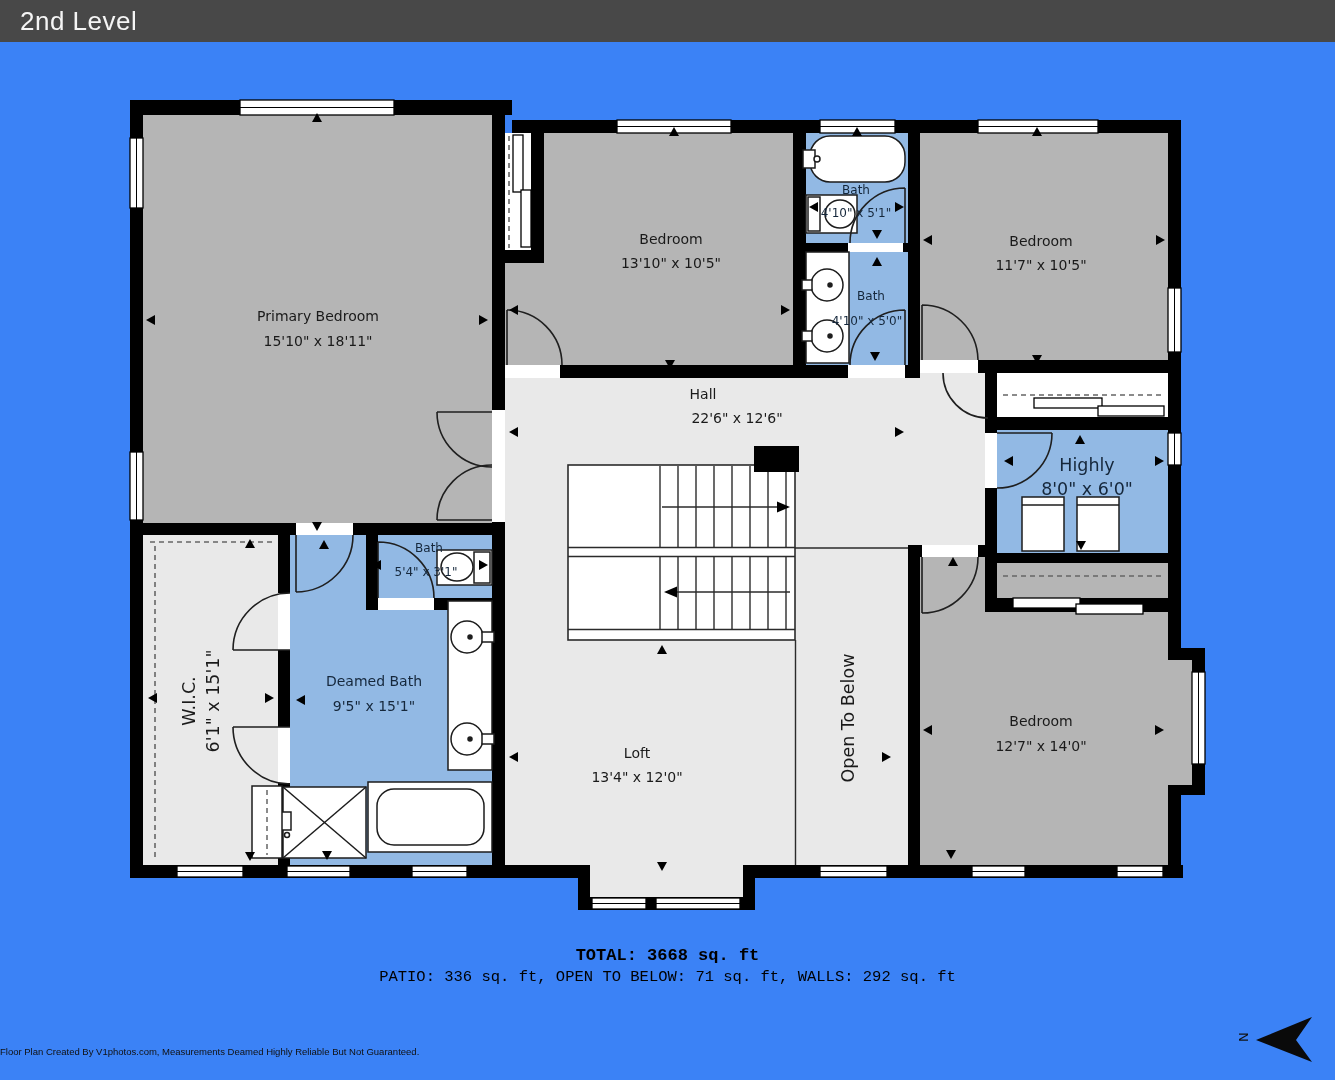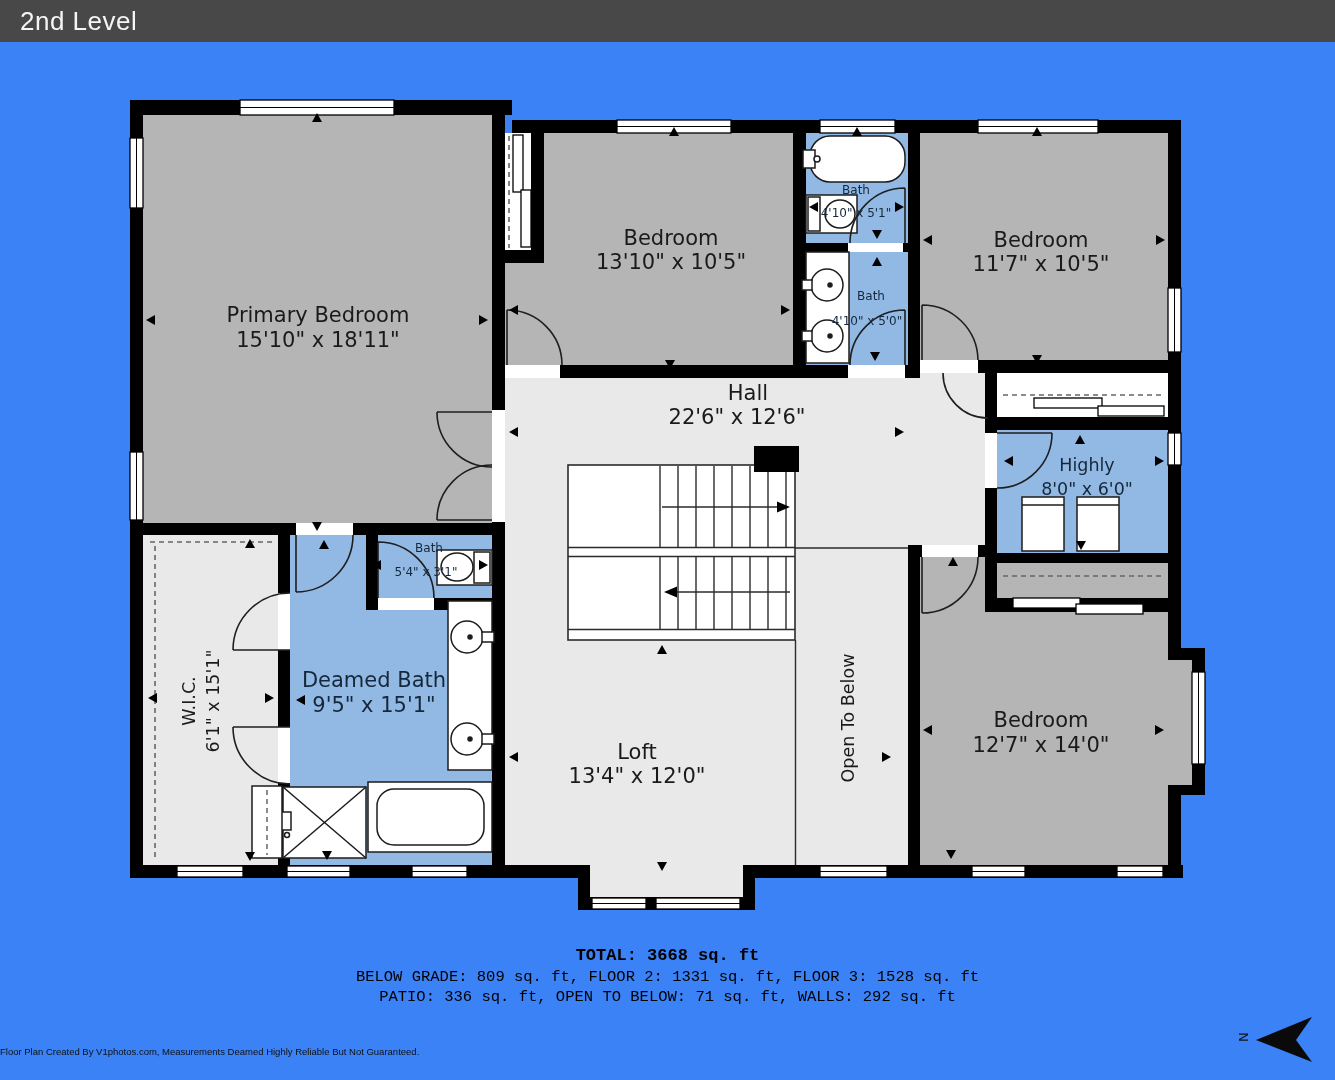--- a/index.html
+++ b/index.html
@@ -6,21 +6,21 @@
   .stage{position:relative;width:1335px;height:1080px;background:#3b82f6;overflow:hidden;
          font-family:"DejaVu Sans", sans-serif;}
   .titlebar{position:absolute;left:0;top:0;width:100%;height:42px;background:var(--c-header,#484848);
             display:flex;align-items:center;}
   .titlebar span{color:#f5f5f5;font-size:26px;font-family:"Liberation Sans",sans-serif;
                  font-weight:400;margin-left:20px;letter-spacing:.5px;}
   svg{position:absolute;left:0;top:0;}
   .f-bed{fill:var(--c-bed,#b5b5b5);} .f-hall{fill:var(--c-hall,#e9e9e9);}
   .f-bath{fill:var(--c-bath,#92b9e4);} .f-white{fill:#ffffff;} .f-wall{fill:#000000;}
   .lbl{position:absolute;transform:translate(-50%,-50%);white-space:nowrap;
-       color:#1a1a1a;font-size:21px;text-align:center;line-height:1.2;}
+       color:#1a1a1a;font-size:14px;text-align:center;line-height:1.2;}
   .lbl.sm{font-size:12px;} .lbl.blue{color:#15273b;}
   .lbl.rot{transform:translate(-50%,-50%) rotate(-90deg);}
   .summary{position:absolute;left:0;width:100%;text-align:center;color:#000;
            font-family:Liberation Mono, monospace;}
   .summary .tot{font-size:17px;font-weight:bold;margin-bottom:2px;}
   .summary .ln{font-size:15.5px;line-height:20px;}
   .credit{position:absolute;left:0;width:100%;text-align:left;font-size:9.5px;color:#111;
           font-family:"Liberation Sans",sans-serif;}
   .north-n{position:absolute;color:#111;font-size:13px;font-family:"DejaVu Sans",sans-serif;
            transform:translate(-50%,-50%) rotate(90deg);}
@@ -314,21 +314,21 @@
 
   <div class="lbl sm blue" style="left:856px;top:190px">Bath</div>
   <div class="lbl sm blue" style="left:856px;top:213px">4'10" x 5'1"</div>
 
   <div class="lbl sm blue" style="left:871px;top:296px">Bath</div>
   <div class="lbl sm blue" style="left:867px;top:321px">4'10" x 5'0"</div>
 
   <div class="lbl" style="left:1041px;top:241px">Bedroom</div>
   <div class="lbl" style="left:1041px;top:265px">11'7" x 10'5"</div>
 
-  <div class="lbl" style="left:748px;top:394px">Hall</div>
+  <div class="lbl" style="left:703px;top:394px">Hall</div>
   <div class="lbl" style="left:737px;top:418px">22'6" x 12'6"</div>
 
   <div class="lbl blue" style="left:1087px;top:465px;font-size:17.5px">Highly</div>
   <div class="lbl blue" style="left:1087px;top:489px;font-size:17.5px">8'0" x 6'0"</div>
 
   <div class="lbl rot" style="left:189px;top:701px;font-size:17.5px">W.I.C.</div>
   <div class="lbl rot" style="left:213px;top:701px;font-size:17.5px">6'1" x 15'1"</div>
 
   <div class="lbl sm blue" style="left:429px;top:548px">Bath</div>
   <div class="lbl sm blue" style="left:426px;top:572px">5'4" x 3'1"</div>
@@ -339,19 +339,18 @@
   <div class="lbl" style="left:637px;top:753px">Loft</div>
   <div class="lbl" style="left:637px;top:777px">13'4" x 12'0"</div>
 
   <div class="lbl rot" style="left:848px;top:718px;font-size:17.5px">Open To Below</div>
 
   <div class="lbl" style="left:1041px;top:721px">Bedroom</div>
   <div class="lbl" style="left:1041px;top:746px">12'7" x 14'0"</div>
 
   <div class="summary" style="top:946px">
     <div class="tot">TOTAL: 3668 sq. ft</div>
-    <div class="ln">BELOW GRADE: 809 sq. ft, FLOOR 2: 1331 sq. ft, FLOOR 3: 1528 sq. ft</div>
     <div class="ln">PATIO: 336 sq. ft, OPEN TO BELOW: 71 sq. ft, WALLS: 292 sq. ft</div>
   </div>
   <div class="credit" style="top:1046px">Floor Plan Created By V1photos.com, Measurements Deamed Highly Reliable But Not Guaranteed.</div>
 
   <div class="north-n" style="left:1243px;top:1037px">N</div>
 </div>
 
 </body></html>

